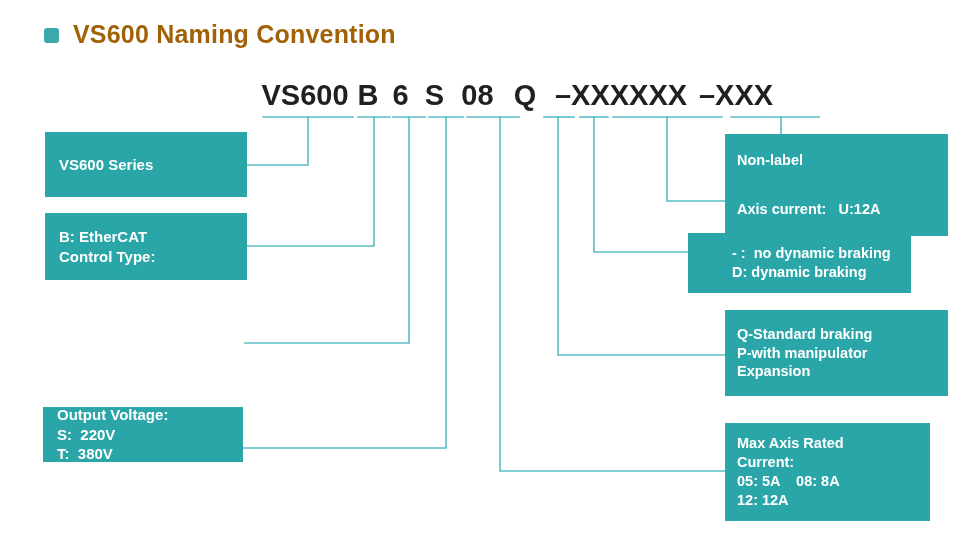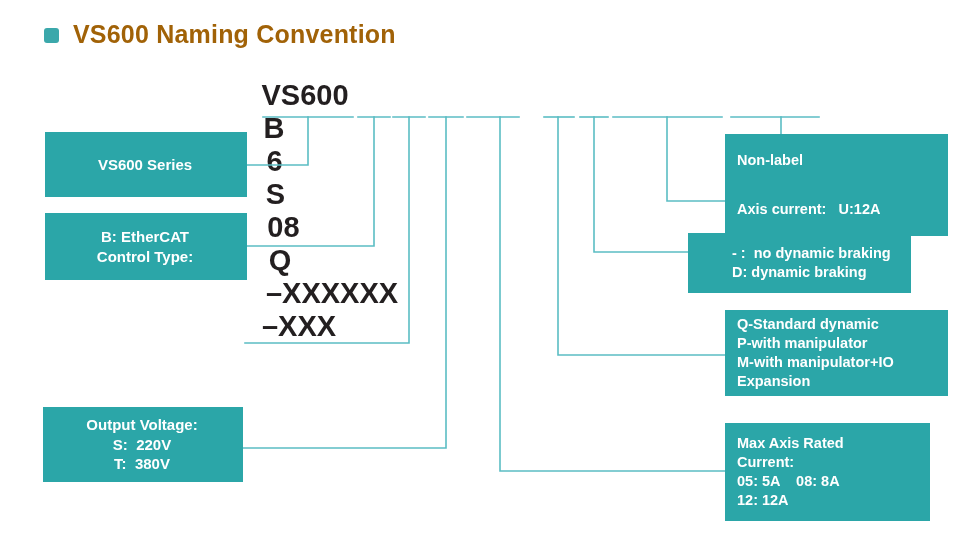--- a/index.html
+++ b/index.html
@@ -49,21 +49,20 @@
     left: 258px;
     top: 79px;
     height: 34px;
     display: flex;
     align-items: baseline;
     color: #231f20;
     font-size: 29px;
     font-weight: bold;
     letter-spacing: 0px;
     white-space: nowrap;
-    flex-direction: column;
   }
   .code-seg {
     display: inline-block;
     text-align: center;
   }
 
   
   #wires {
     position: absolute;
     left: 0;
@@ -82,27 +81,27 @@
     box-sizing: border-box;
     display: flex;
     flex-direction: column;
     justify-content: center;
   }
   .box .line {
     white-space: pre;
     line-height: 1.30;
   }
 
-  .box.left { padding: 0 16px 0 14px; font-size: 15px; align-items: center; }
+  .box.left { padding: 0 16px 0 14px; font-size: 15px; }
   .box.right { padding: 0 0 0 12px; font-size: 14.5px; }
 
   #box-series   { left: 45px;  top: 132px; width: 202px; height: 65px; }
   #box-control  { left: 45px;  top: 213px; width: 202px; height: 67px; }
   #box-axis     { left: 45px;  top: 300px; width: 200px; height: 89px; }
-  #box-voltage  { left: 43px;  top: 407px; width: 200px; height: 75px; }
+  #box-voltage  { left: 43px;  top: 407px; width: 200px; height: 55px; }
 
   #box-nonlabel     { left: 725px; top: 134px; width: 223px; height: 52px; }
   #box-axiscurrent  { left: 725px; top: 182px; width: 223px; height: 54px; }
   #box-braking      { left: 688px; top: 233px; width: 223px; height: 60px; padding-left: 44px; }
   #box-version      { left: 725px; top: 310px; width: 223px; height: 86px; }
   #box-maxcurrent   { left: 725px; top: 423px; width: 205px; height: 98px; }
 </style>
 </head>
 <body>
 
@@ -180,23 +179,22 @@
   <div class="box right" id="box-axiscurrent">
     <div class="line">Axis current:   U:12A</div>
   </div>
 
   <div class="box right" id="box-braking">
     <div class="line">- :  no dynamic braking</div>
     <div class="line">D: dynamic braking</div>
   </div>
 
   <div class="box right" id="box-version">
-    <div class="line">Q-Standard dynamic</div>
+    <div class="line">Q-Standard braking</div>
     <div class="line">P-with manipulator</div>
-    <div class="line">M-with manipulator+IO</div>
     <div class="line">Expansion</div>
   </div>
 
   <div class="box right" id="box-maxcurrent">
     <div class="line">Max Axis Rated</div>
     <div class="line">Current:</div>
     <div class="line">05: 5A    08: 8A</div>
     <div class="line">12: 12A</div>
   </div>
 

